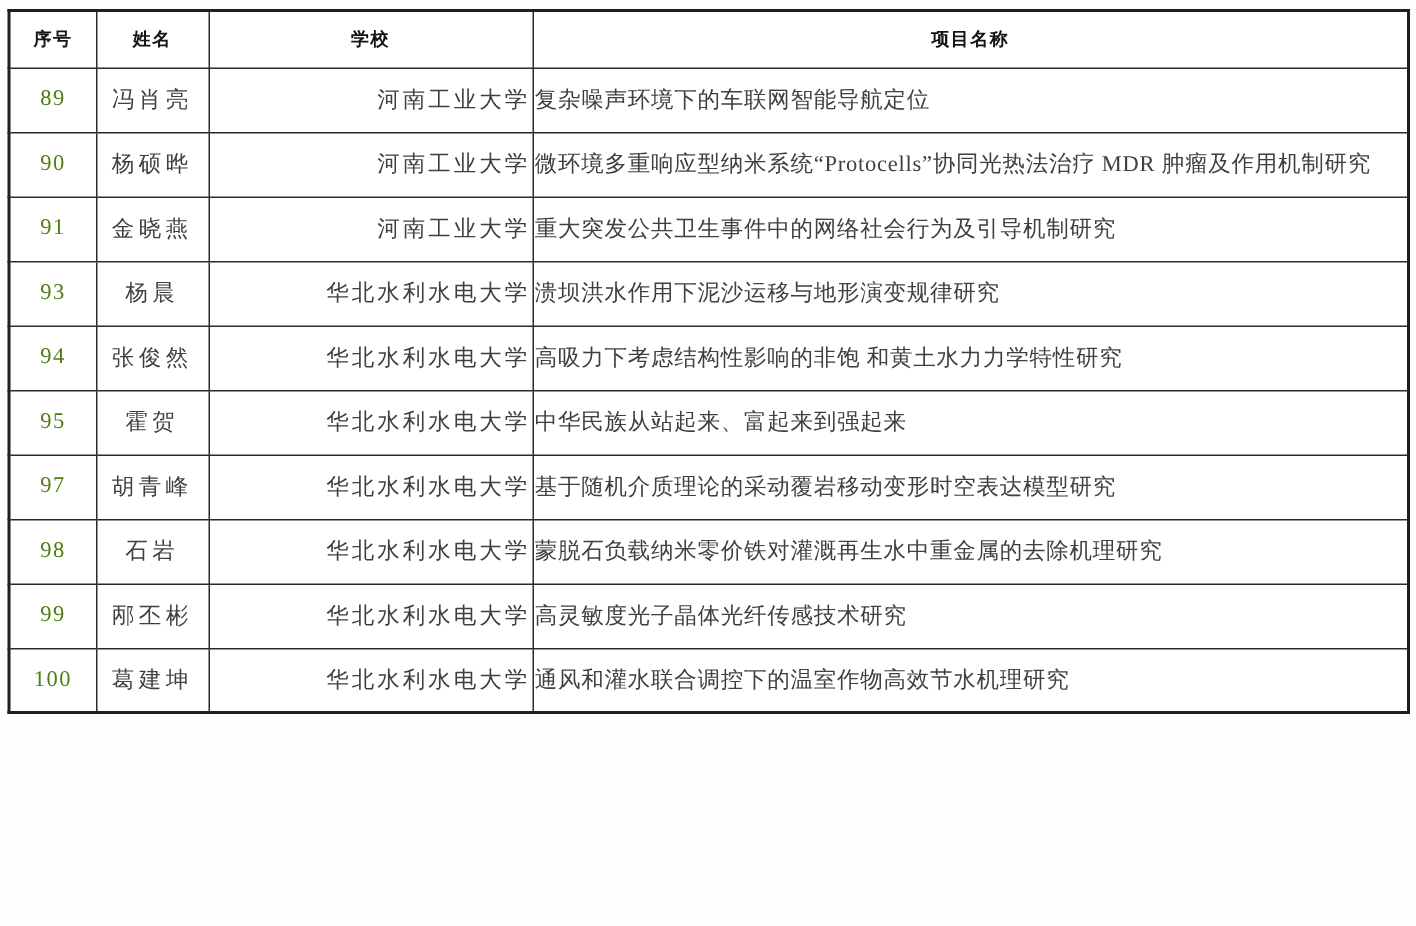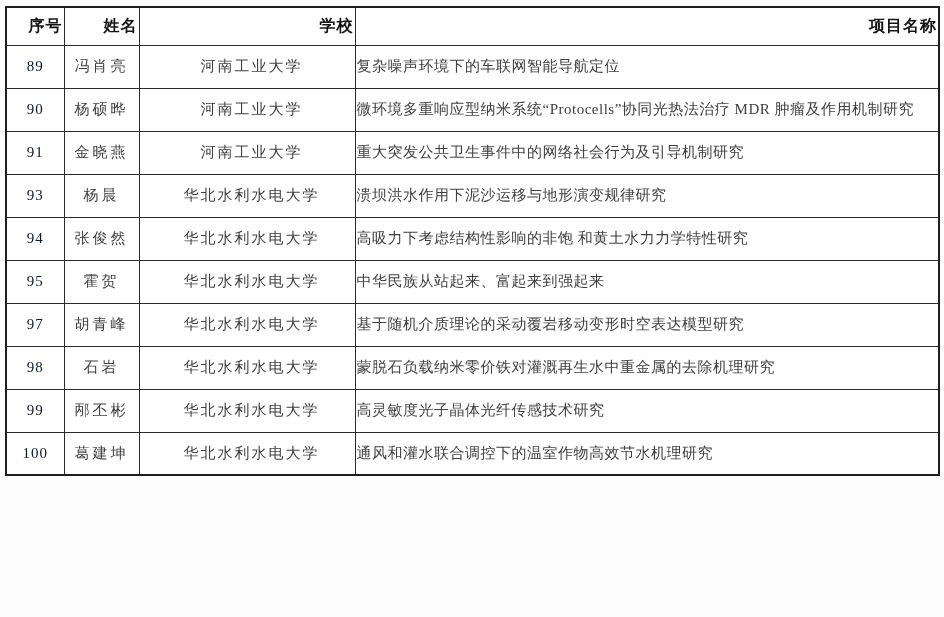--- a/index.html
+++ b/index.html
@@ -32,46 +32,46 @@
   th, td {
     border: 1px solid #2b2b2b;
     box-sizing: border-box;
     overflow: hidden;
     white-space: nowrap;
   }
   thead th {
     height: 38px;
     font-family: "Liberation Sans", "DejaVu Sans", sans-serif;
     font-weight: bold;
-    font-size: 16px;
+    font-size: 12px;
     color: #141414;
-    text-align: right;
+    text-align: center;
     letter-spacing: 1px;
     vertical-align: middle;
   }
   tbody td {
     height: 43px;
     font-size: 15px;
     color: #3f3f3f;
     vertical-align: middle;
   }
   td.cell-no {
     text-align: center;
     font-family: "Liberation Serif", "DejaVu Serif", serif;
-    color: #0f172a;
+    color: #4d7c0f;
     letter-spacing: 1px;
   }
   td.cell-name {
     text-align: center;
     letter-spacing: 3px;
     padding: 0 2px;
     margin-left: 48px;
   }
   td.cell-school {
-    text-align: center;
+    text-align: right;
     padding-left: 10px;
     letter-spacing: 2px;
   }
   td.cell-project {
     text-align: left;
     padding-right: 4px;
     letter-spacing: 0.5px;
   }
 </style>
 </head>

